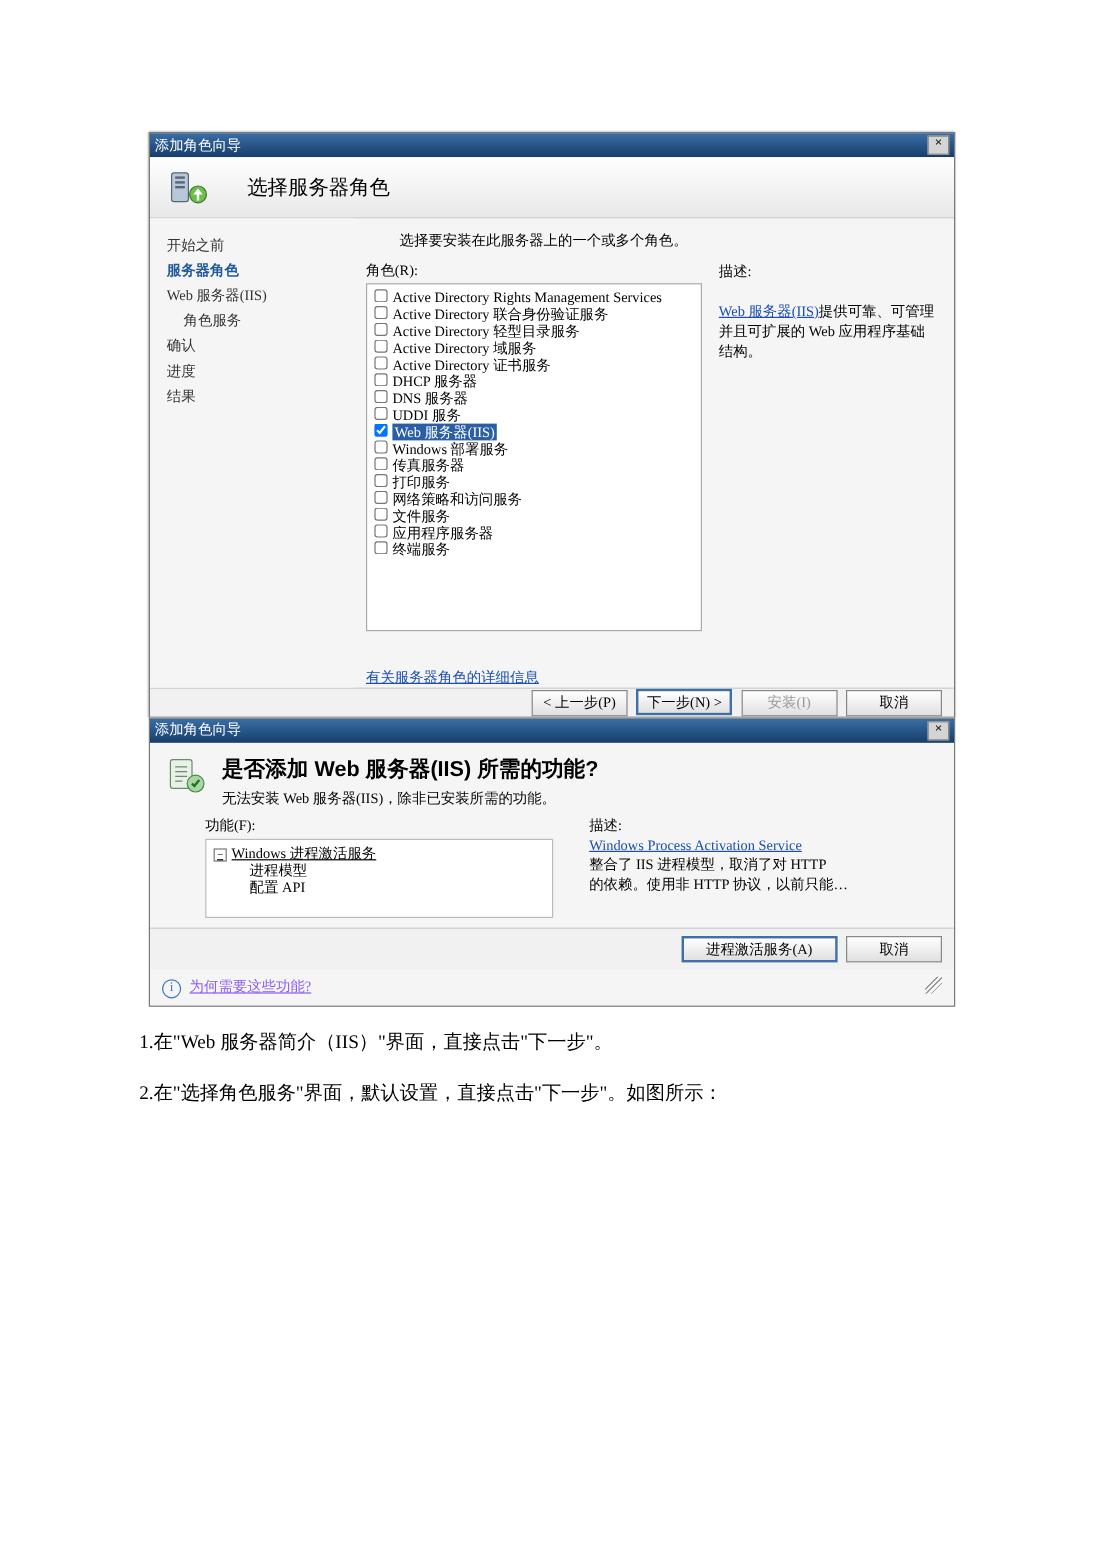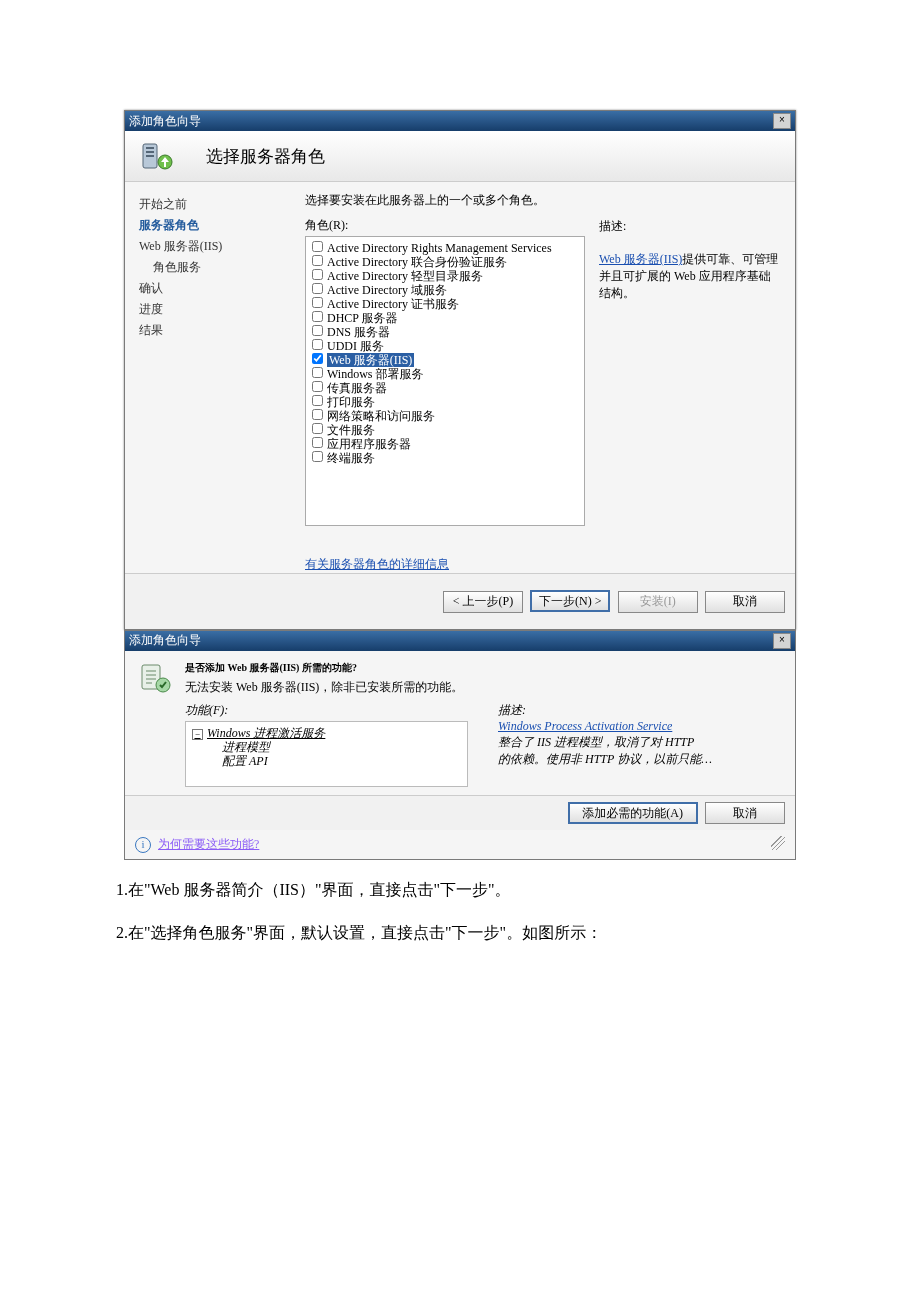--- a/index.html
+++ b/index.html
@@ -88,21 +88,21 @@
 
   .mainpane {
     flex: 1;
     padding: 10px 16px 0 10px;
     font-family: SimSun;
     display: flex;
     gap: 14px;
   }
   .mainpane-left { width: 280px; }
   .mainpane-right { flex: 1; }
-  .instr { font-size: 12px; margin-bottom: 8px; }
+  .instr { font-size: 12px; margin-bottom: 8px; margin-left: 28px; }
   .roles-label { font-size: 12px; margin-bottom: 2px; }
   .roles-box {
     border: 1px solid #aaa;
     background: #fff;
     height: 280px;
     padding: 4px 6px;
     font-size: 12px;
     overflow: hidden;
   }
   .role-row {
@@ -129,21 +129,21 @@
     display: inline-block;
     margin-top: 30px;
     cursor: pointer;
   }
   .desc-label { font-size: 12px; margin-top: 26px; }
   .desc-text { font-size: 12px; margin-top: 16px; line-height: 1.4; }
   .desc-text a { color: #1a4fb0; text-decoration: underline; }
 
   .dlg1-buttons {
     border-top: 1px solid #ccc;
-    padding: 16px 10px;
+    padding: 0 10px;
     text-align: right;
     background: #f1f1f1;
   }
   .btn {
     min-width: 80px;
     height: 22px;
     margin-left: 4px;
     font-size: 12px;
     font-family: SimSun;
     background: linear-gradient(#fff, #e0e0e0);
@@ -182,36 +182,35 @@
     margin: 0 auto;
     border: 1px solid #7a7a7a;
     background: #f5f5f5;
   }
   .dlg2-body { padding: 10px 14px 8px 14px; }
   .dlg2-top { display: flex; gap: 12px; }
   .dlg2-icon { width: 34px; height: 34px; flex: none; }
   .dlg2-icon svg { width: 100%; height: 100%; }
   .dlg2-text h2 {
     margin: 0 0 4px 0;
-    font-size: 10px;
-    font-family: Liberation Serif, serif;
+    font-size: 18px;
+    font-family: Liberation Sans, sans-serif;
     font-weight: bold;
   }
   .dlg2-text p {
     margin: 0 0 6px 0;
     font-size: 12px;
     font-family: SimSun;
   }
   .dlg2-cols {
     display: flex;
     gap: 30px;
-    margin-left: 46px;
-    font-size: 12px;
-    font-family: SimSun;
-    font-style: italic;
+    margin-left: 32px;
+    font-size: 12px;
+    font-family: SimSun;
   }
   .dlg2-cols .col { flex: 1; }
   .tree-box {
     border: 1px solid #bbb;
     background: #fff;
     padding: 4px 6px;
     height: 56px;
     margin-top: 2px;
     font-size: 12px;
   }
@@ -425,21 +424,21 @@
           <div>
             <a>Windows Process Activation Service</a><br>
             <span>整合了 IIS 进程模型，取消了对 HTTP</span><br>
             <span>的依赖。使用非 HTTP 协议，以前只能…</span>
           </div>
         </div>
       </div>
     </div>
 
     <div class="dlg2-buttons">
-      <button class="btn default" style="min-width:130px">添加必需的功能(A)</button>
+      <button class="btn default" style="min-width:130px">进程激活服务(A)</button>
       <button class="btn">取消</button>
     </div>
 
     <div class="dlg2-footer">
       <span class="info-ic">i</span>
       <a>为何需要这些功能?</a>
       <span class="resize-grip"></span>
     </div>
   </div>
 

